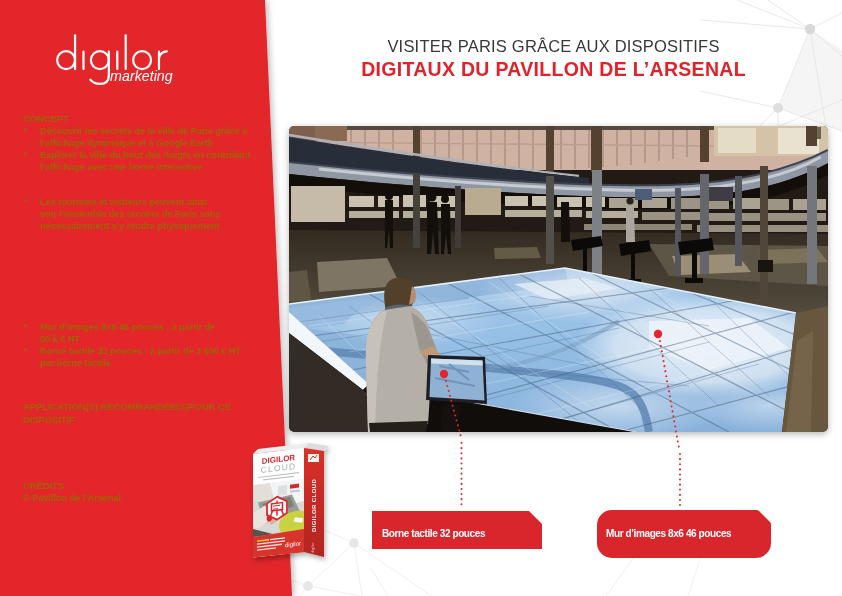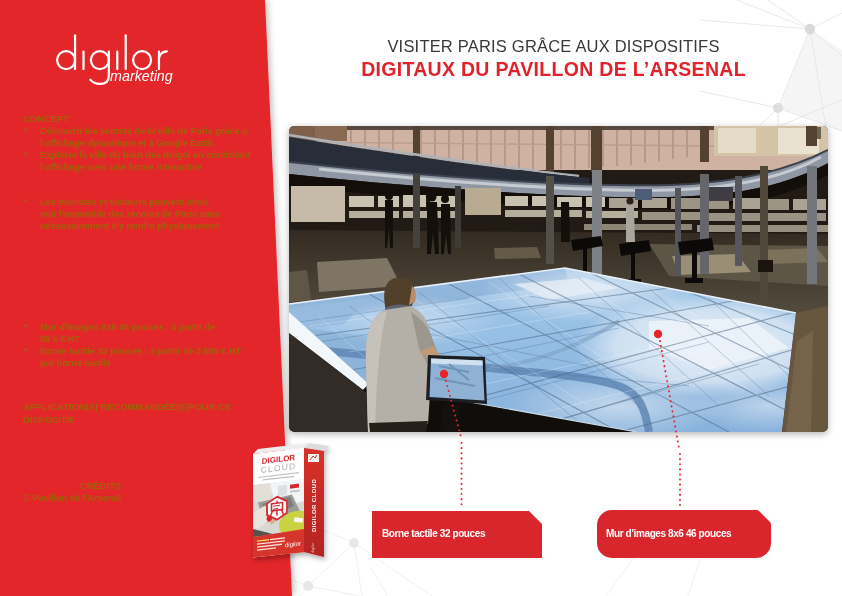--- a/index.html
+++ b/index.html
@@ -98,21 +98,21 @@
 
 <div class="abs sbtext" style="left:23px;top:321px;">
   <div class="sb-b bullet">Mur d’images 8x6 46 pouces : à partir de<br>50 k € HT</div>
   <div class="sb-b bullet">Borne tactile 32 pouces : à partir de 3 500 € HT<br>par borne tactile</div>
 </div>
 
 <div class="abs sbtext" style="left:23px;top:400px;">
   <div class="sb-h">APPLICATION(S) RECOMMANDÉE(S)POUR CE<br>DISPOSITIF</div>
 </div>
 
-<div class="abs sbtext" style="left:23px;top:479px;text-align:right;">
+<div class="abs sbtext" style="left:23px;top:479px;">
   <div class="sb-h">CRÉDITS</div>
   <div class="sb-b">© Pavillon de l’Arsenal</div>
 </div>
 
 <div class="abs" style="left:290px;top:59px;width:527px;text-align:center;font-size:19.5px;line-height:20px;font-weight:bold;letter-spacing:0.3px;color:#e1222a;">DIGITAUX DU PAVILLON DE L’ARSENAL</div>
 
 <div class="abs" style="left:290px;top:38px;width:527px;text-align:center;font-size:16.5px;line-height:17px;letter-spacing:0.2px;color:#383838;">VISITER PARIS GRÂCE AUX DISPOSITIFS</div>
 
 <svg class="abs" style="left:289px;top:126px;border-radius:5px;box-shadow:0 2px 7px rgba(0,0,0,0.3);" width="539" height="306" viewBox="0 0 539 306">
   <defs>
@@ -386,21 +386,21 @@
     <line x1="41.5" y1="143" x2="41.5" y2="206" stroke="#e4262c" stroke-width="2" stroke-linecap="round" stroke-dasharray="0.1 5"></line>
   </g>
 
   <g>
     <circle cx="238" cy="34" r="4.2" fill="#e4262c"></circle>
     <line x1="240" y1="41" x2="259" y2="148" stroke="#e4262c" stroke-width="2" stroke-linecap="round" stroke-dasharray="0.1 5"></line>
     <line x1="260" y1="154" x2="260" y2="206" stroke="#e4262c" stroke-width="2" stroke-linecap="round" stroke-dasharray="0.1 5"></line>
   </g>
 </svg>
 
-<div class="abs" style="left:372px;top:511px;width:170px;height:47px;background:#d8262c;clip-path:polygon(0 0,157px 0,100% 13px,100% 100%,0 100%);">
+<div class="abs" style="left:372px;top:511px;width:170px;height:38px;background:#d8262c;clip-path:polygon(0 0,157px 0,100% 13px,100% 100%,0 100%);">
   <div style="position:absolute;left:10px;top:17.5px;color:#fff;font-weight:bold;font-size:10px;letter-spacing:-0.4px;line-height:10px;">Borne tactile 32 pouces</div>
 </div>
 
 <div class="abs" style="left:597px;top:510px;width:174px;height:48px;background:#d8262c;clip-path:polygon(0 0,161px 0,100% 13px,100% 100%,0 100%);border-radius:15px;">
   <div style="position:absolute;left:9px;top:18px;color:#fff;font-weight:bold;font-size:10px;letter-spacing:-0.4px;">Mur d’images 8x6 46 pouces</div>
 </div>
 
 <svg class="abs" style="left:250px;top:444px;overflow:visible;" width="80" height="125" viewBox="0 0 80 125">
   <defs>
     <filter id="boxsh" x="-30%" y="-30%" width="170%" height="170%">

